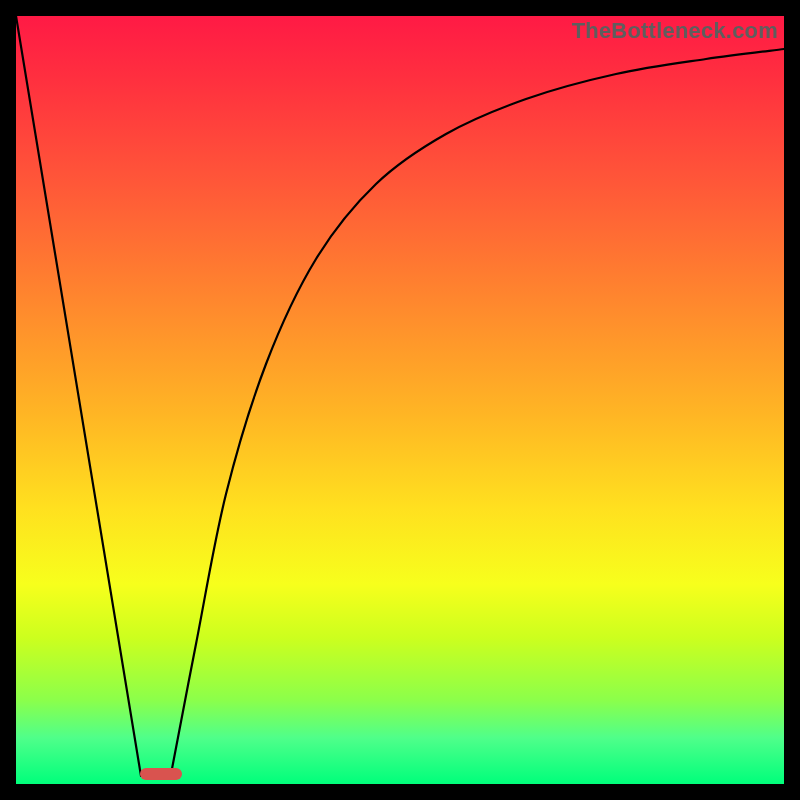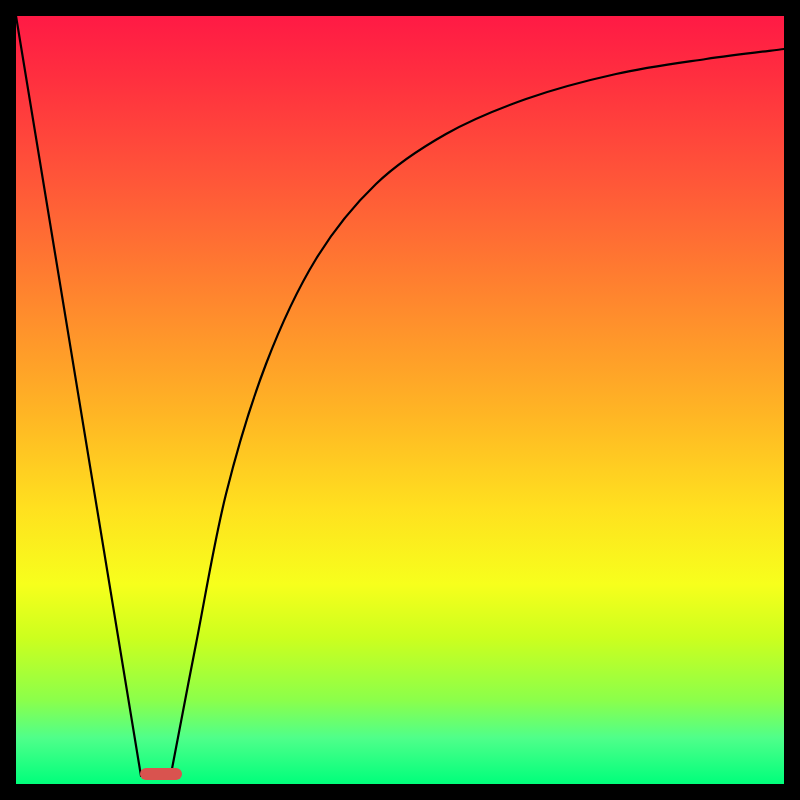--- a/index.html
+++ b/index.html
@@ -52,20 +52,21 @@
     position: absolute;
     background: #d9534f;
     border-radius: 6px;
   }
 </style>
 </head>
 <body>
 
 <div class="frame">
   <div class="plot-area">
+    <div class="watermark">TheBottleneck.com</div>
 
     <svg class="curve-svg" viewBox="0 0 768 768" preserveAspectRatio="none">
       <path d="M 0 0 L 125 760" id="left-path" stroke="#000000" stroke-width="2.2" fill="none" stroke-linecap="round"></path>
       <path d="M 155 758 C 159.16666666666666 736.3333333333334, 170.83333333333334 674.6666666666666, 180 628 C 189.16666666666666 581.3333333333334, 198.33333333333334 524.6666666666666, 210 478 C 221.66666666666666 431.3333333333333, 235 387.1666666666667, 250 348 C 265 308.8333333333333, 281.6666666666667 273, 300 243 C 318.3333333333333 213, 338.3333333333333 188.83333333333334, 360 168 C 381.6666666666667 147.16666666666666, 405 132.16666666666666, 430 118 C 455 103.83333333333333, 481.6666666666667 93, 510 83 C 538.3333333333334 73, 570 64.66666666666667, 600 58 C 630 51.333333333333336, 662 47.166666666666664, 690 43 C 718 38.833333333333336, 755 34.666666666666664, 768 33" id="right-path" stroke="#000000" stroke-width="2.2" fill="none" stroke-linecap="round"></path>
     </svg>
 
     <div class="marker" id="marker" style="left: 124px; bottom: 4px; width: 42px; height: 12px;"></div>
   </div>
 </div>
 

